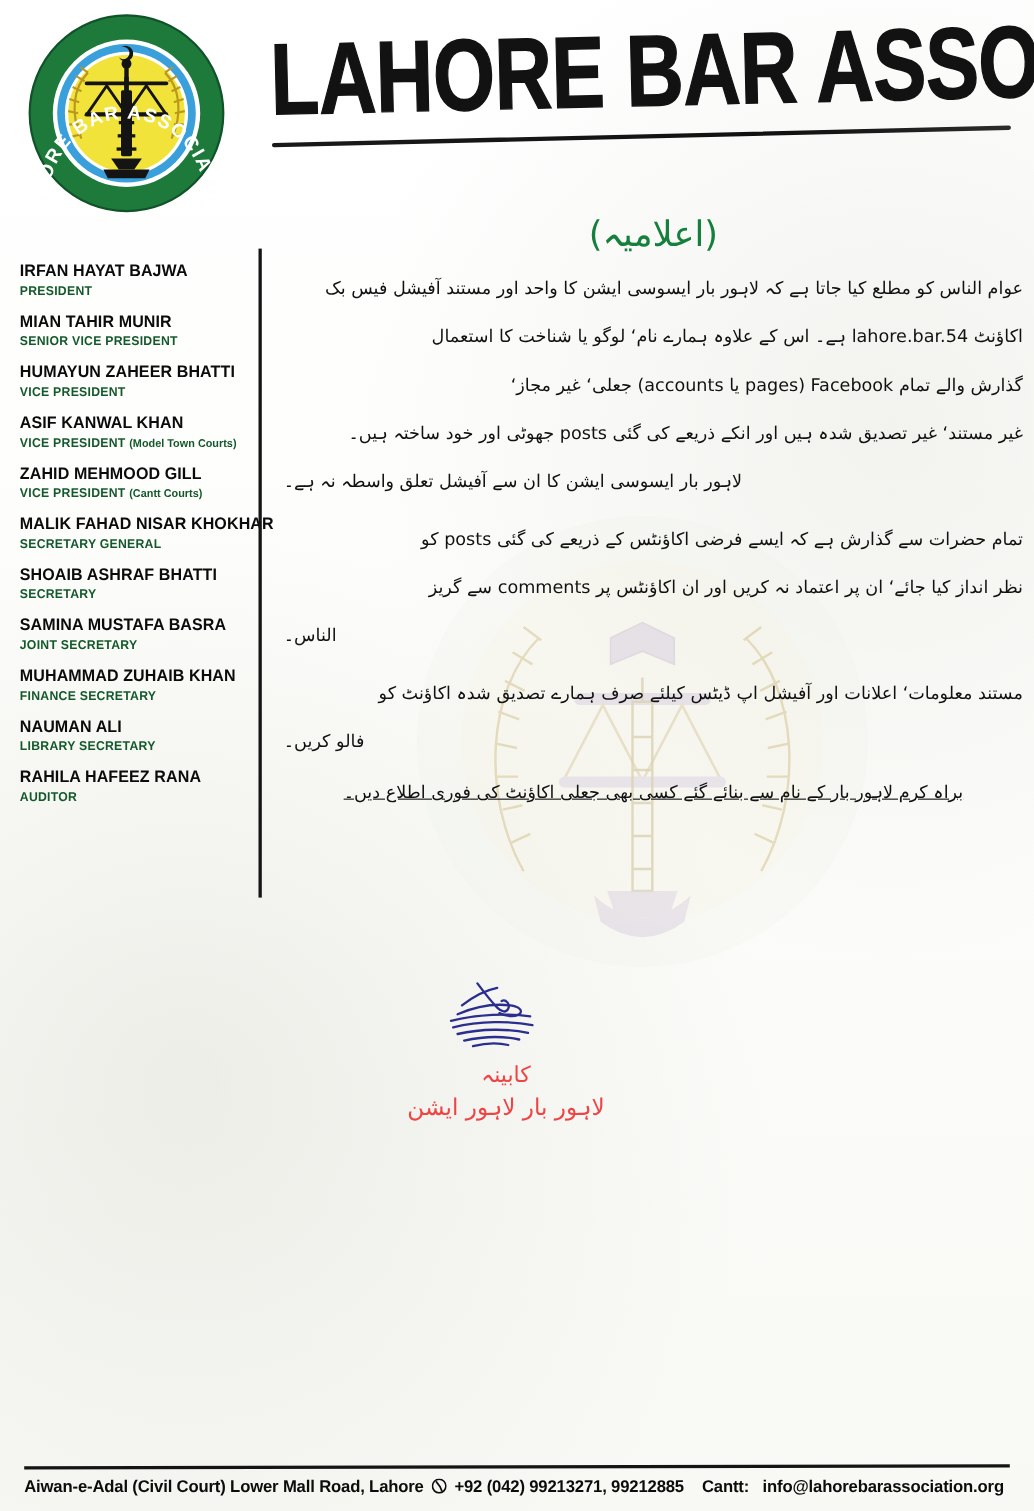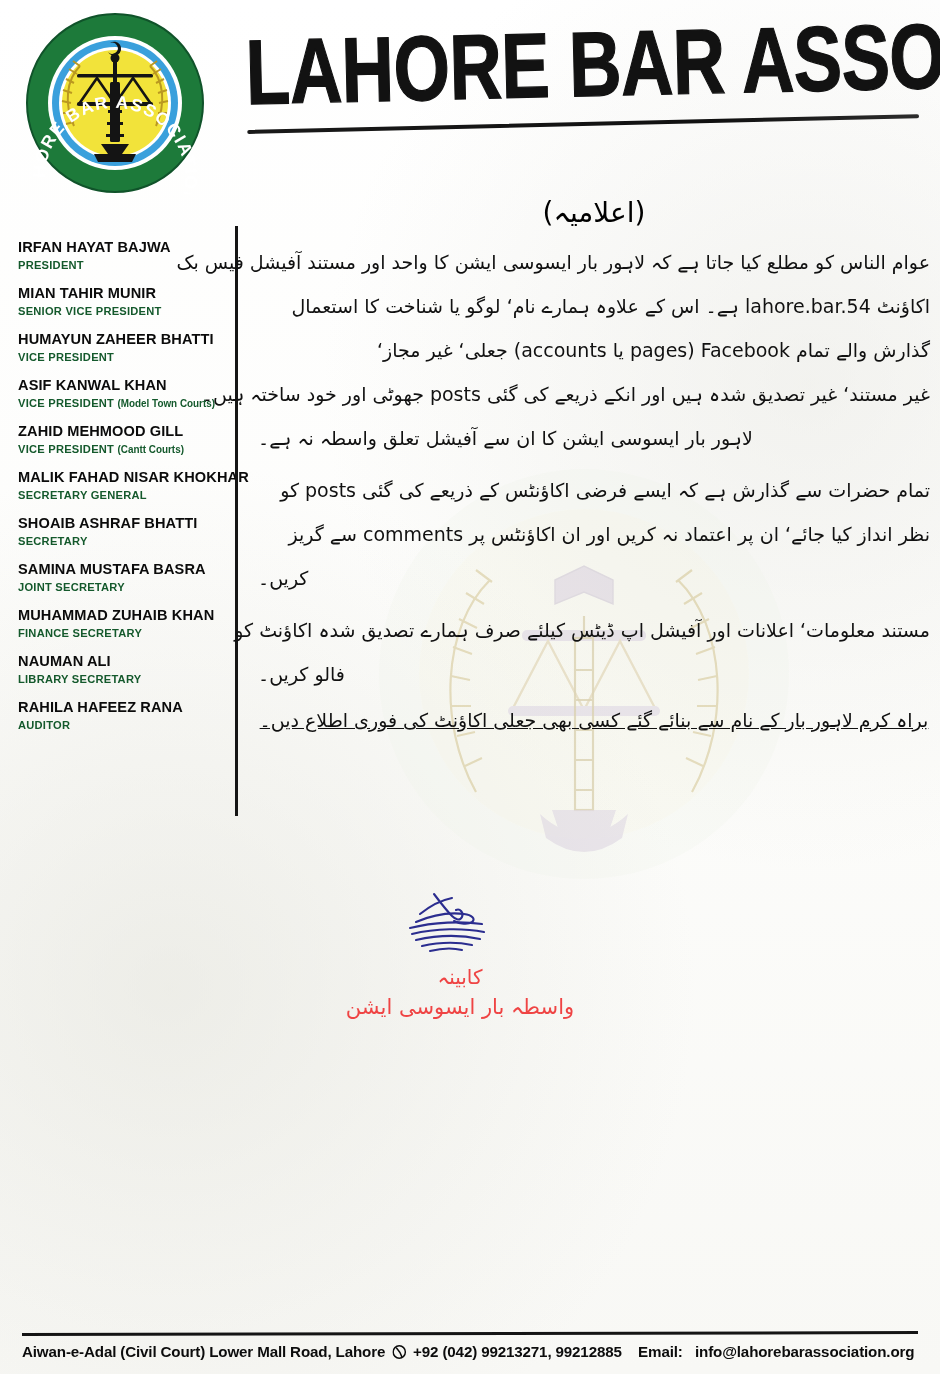--- a/index.html
+++ b/index.html
@@ -139,30 +139,30 @@
     position: absolute;
     left: 258px;
     top: 190px;
     width: 672px;
     direction: rtl;
     text-align: right;
     color: #101010;
   }
   .notice-heading {
     font-family: "DejaVu Sans", sans-serif;
-    font-size: 28px;
+    font-size: 32px;
     line-height: 46px;
     font-weight: 400;
     text-align: center;
-    color: #000000;
+    color: #15803d;
     margin-bottom: 4px;
   }
   .u-line {
     font-family: "DejaVu Sans", sans-serif;
-    font-size: 19px;
+    font-size: 16px;
     line-height: 44px;
     font-weight: 400;
     color: #111;
     white-space: nowrap;
   }
   .u-line.center { text-align: center; text-decoration: underline; }
   .u-line.left   { text-align: left; }
   .u-block { margin-bottom: 2px; }
   .gap-sm { height: 6px; }
 
@@ -428,21 +428,21 @@
       <div class="u-line">گذارش والے تمام Facebook (pages یا accounts) جعلی‘ غیر مجاز‘</div>
       <div class="u-line">غیر مستند‘ غیر تصدیق شدہ ہیں اور انکے ذریعے کی گئی posts جھوٹی اور خود ساختہ ہیں۔</div>
       <div class="u-line left">لاہور بار ایسوسی ایشن کا ان سے آفیشل تعلق واسطہ نہ ہے۔</div>
     </div>
 
     <div class="gap-sm"></div>
 
     <div class="u-block">
       <div class="u-line">تمام حضرات سے گذارش ہے کہ ایسے فرضی اکاؤنٹس کے ذریعے کی گئی posts کو</div>
       <div class="u-line">نظر انداز کیا جائے‘ ان پر اعتماد نہ کریں اور ان اکاؤنٹس پر comments سے گریز</div>
-      <div class="u-line left">کریں۔</div>
+      <div class="u-line left">الناس۔</div>
     </div>
 
     <div class="gap-sm"></div>
 
     <div class="u-block">
       <div class="u-line">مستند معلومات‘ اعلانات اور آفیشل اپ ڈیٹس کیلئے صرف ہمارے تصدیق شدہ اکاؤنٹ کو</div>
       <div class="u-line left">فالو کریں۔</div>
     </div>
 
     <div class="u-block">
@@ -459,35 +459,35 @@
         <path d="M26 34 C40 28 58 24 74 26 C82 27 86 31 82 34 C78 37 70 36 64 33"></path>
         <path d="M20 40 C44 34 72 33 92 36"></path>
         <path d="M22 46 C46 40 74 40 94 44"></path>
         <path d="M26 52 C48 47 72 47 90 51"></path>
         <path d="M32 58 C50 54 68 54 82 57"></path>
         <path d="M40 63 C52 60 64 60 72 62"></path>
       </g>
     </svg>
     <div class="sign-caption">
       <div>کابینہ</div>
-      <div class="cap2">واسطہ بار ایسوسی ایشن</div>
+      <div class="cap2">لاہور بار لاہور ایشن</div>
     </div>
   </div>
 
   <div class="footer">
     <div class="footer-rule"></div>
     <div class="footer-text">
       <span>Aiwan-e-Adal (Civil Court) Lower Mall Road, Lahore</span>
       <span class="phone-icon">
         <svg width="14" height="14" viewBox="0 0 14 14">
           <circle cx="7" cy="7" r="6.2" fill="none" stroke="#0c0c0c" stroke-width="1.5"></circle>
           <path d="M4.4 3.2 C7.2 6.2 8.6 8.6 9.4 11.2" stroke="#0c0c0c" stroke-width="1.6" fill="none" stroke-linecap="round"></path>
         </svg>
       </span>
       <span>+92 (042) 99213271, 99212885</span>
       <span>&nbsp;&nbsp;</span>
-      <span>Email:</span>
+      <span>Cantt:</span>
       <span>&nbsp;</span>
       <span>info@lahorebarassociation.org</span>
     </div>
   </div>
 
 </div>
 
 </body></html>

